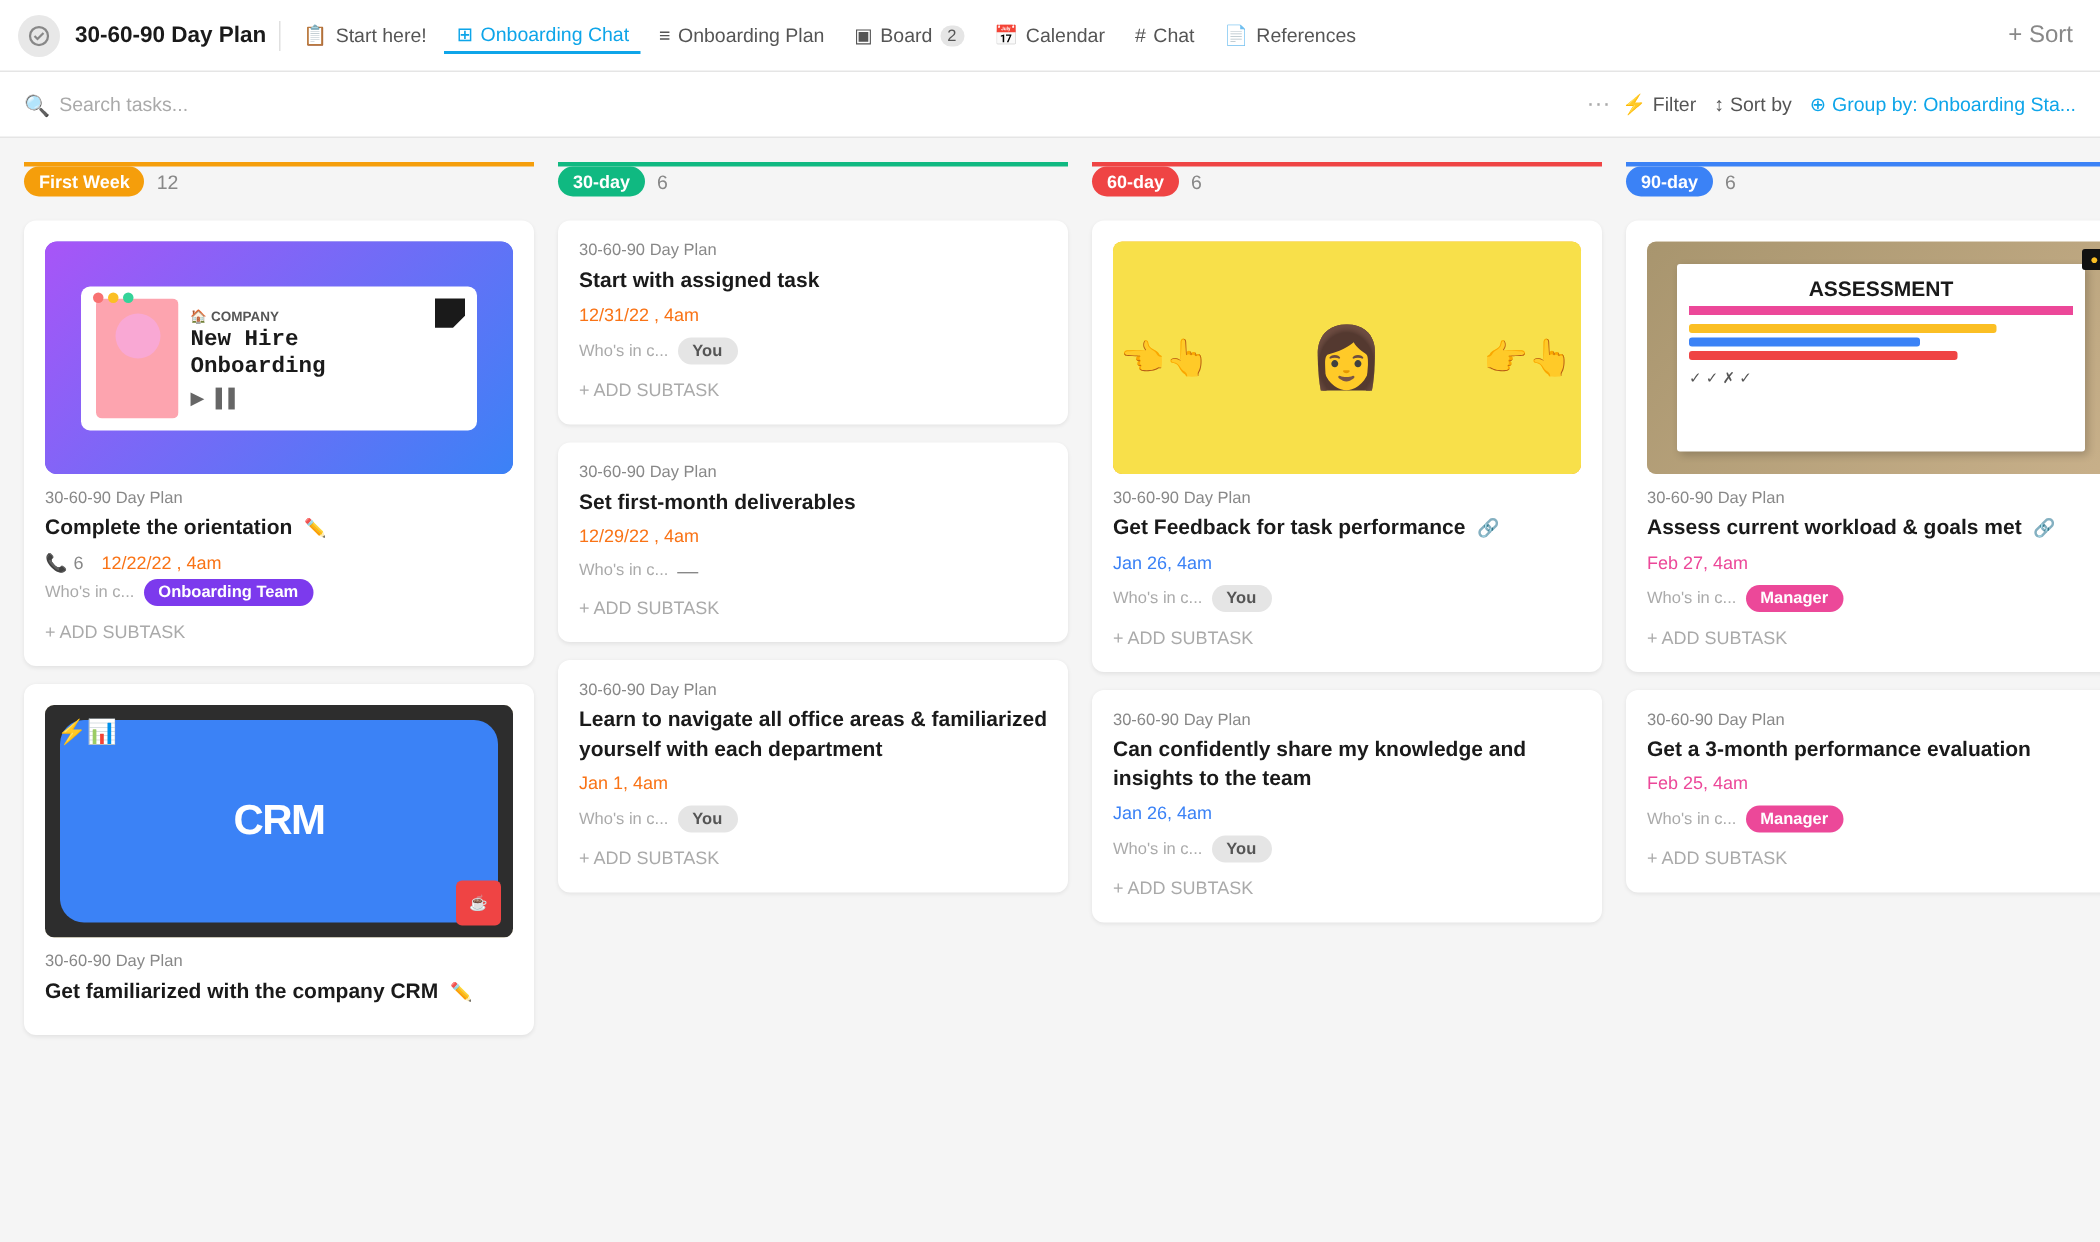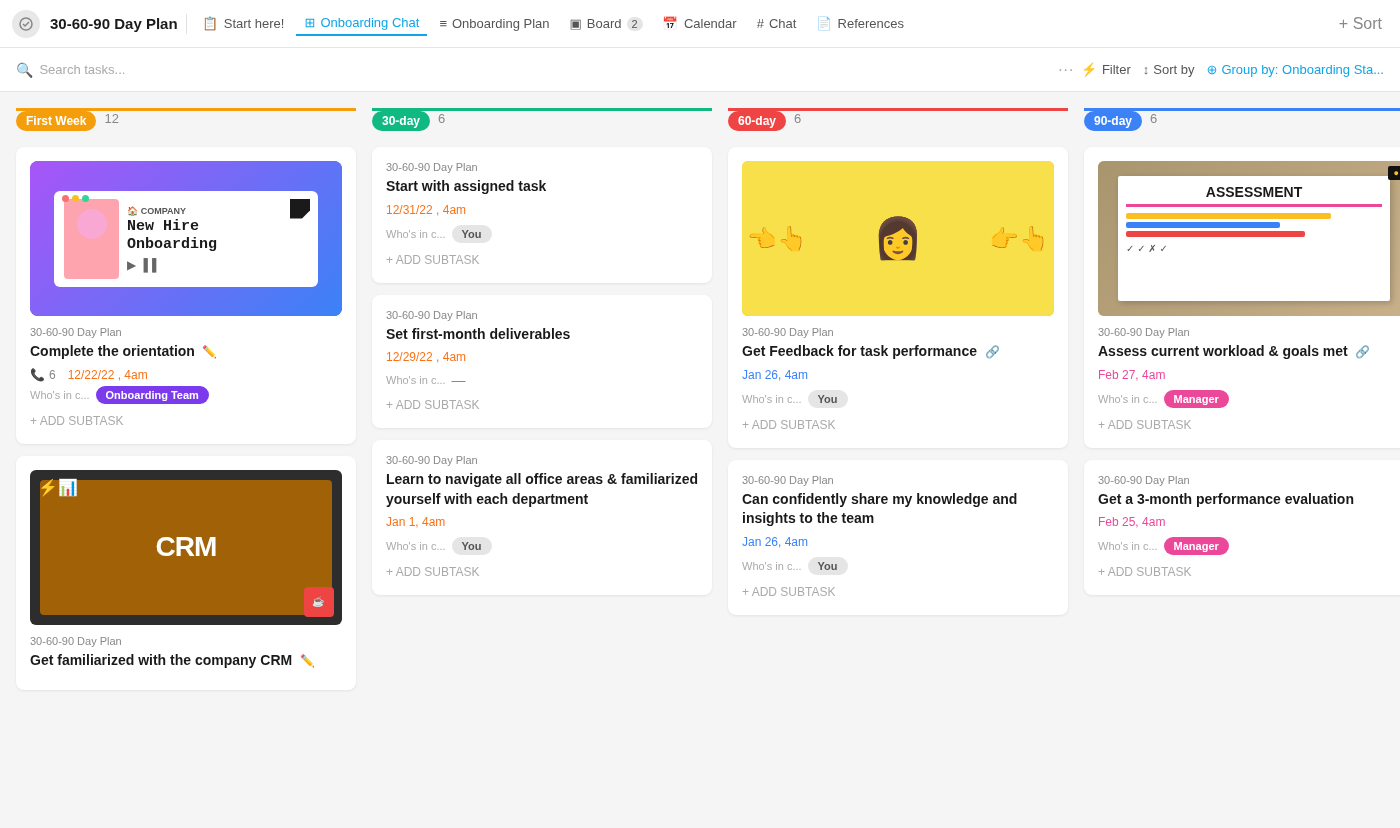--- a/index.html
+++ b/index.html
@@ -45,21 +45,21 @@
       height: calc(828px - 48px - 44px);
       background: #f5f5f5;
     }
     .column {
       min-width: 340px; max-width: 340px; margin-right: 16px;
       display: flex; flex-direction: column; gap: 12px;
     }
 
     
     .col-header {
-      display: flex; gap: 8px;
+      display: flex; align-items: center; gap: 8px;
       padding-bottom: 4px; border-top: 3px solid transparent;
     }
     .col-badge {
       padding: 3px 10px; border-radius: 20px; font-size: 12px;
       font-weight: 700; color: #fff; white-space: nowrap;
     }
     .col-count { font-size: 13px; color: #888; }
 
     
     .card {
@@ -224,21 +224,21 @@
         <span class="tag tag-purple">Onboarding Team</span>
       </div>
       <div class="add-subtask">+ ADD SUBTASK</div>
     </div>
 
     <div class="card">
 
       <div class="crm-placeholder">
         <div style="position:relative;width:100%;height:100%;overflow:hidden;">
           <div style="position:absolute;inset:0;background:#2d2d2d;"></div>
-          <div style="position:absolute;top:10px;left:10px;right:10px;bottom:10px;background:#a16207;border-radius:4px;display:flex;align-items:center;justify-content:center;">
+          <div style="position:absolute;top:10px;left:10px;right:10px;bottom:10px;background:#3b82f6;border-radius:16px;display:flex;align-items:center;justify-content:center;">
             <span style="font-size:28px;font-weight:900;color:#fff;letter-spacing:-1px;">CRM</span>
           </div>
           <div style="position:absolute;bottom:8px;right:8px;width:30px;height:30px;background:#ef4444;border-radius:4px;display:flex;align-items:center;justify-content:center;font-size:10px;color:#fff;">☕</div>
           <div style="position:absolute;top:8px;left:8px;font-size:16px;">⚡📊</div>
         </div>
       </div>
       <div class="card-meta">30-60-90 Day Plan</div>
       <div class="card-title">
         <span>Get familiarized with the company CRM</span>
         <span style="color:#aaa;font-size:12px;margin-left:4px;">✏️</span>
@@ -330,21 +330,21 @@
     <div class="col-header">
       <span class="col-badge" style="background:#3b82f6;">90-day</span>
       <span class="col-count">6</span>
     </div>
 
     <div class="card">
 
       <div style="width:100%;height:155px;border-radius:6px;margin-bottom:10px;background:#d4c5a9;overflow:hidden;position:relative;">
         <div style="position:absolute;inset:0;background:linear-gradient(135deg,#a8956e,#c8b08a);"></div>
         <div style="position:absolute;top:15px;left:20px;right:20px;bottom:15px;background:#fff;border-radius:2px;padding:8px;box-shadow:2px 2px 6px rgba(0,0,0,0.2);">
-          <div style="font-size:14px;font-weight:900;color:#1a1a1a;text-align:center;border-bottom:3px solid #ec4899;padding-bottom:4px;margin-bottom:6px;">ASSESSMENT</div>
+          <div style="font-size:14px;font-weight:900;color:#1a1a1a;text-align:center;border-bottom:6px solid #ec4899;padding-bottom:4px;margin-bottom:6px;">ASSESSMENT</div>
           <div style="display:flex;flex-direction:column;gap:3px;">
             <div style="height:6px;background:#fbbf24;border-radius:2px;width:80%;"></div>
             <div style="height:6px;background:#3b82f6;border-radius:2px;width:60%;"></div>
             <div style="height:6px;background:#ef4444;border-radius:2px;width:70%;"></div>
           </div>
           <div style="margin-top:6px;font-size:10px;color:#555;">✓ ✓ ✗ ✓</div>
         </div>
         <div style="position:absolute;top:5px;right:5px;background:#111;padding:2px 6px;border-radius:2px;font-size:9px;color:#fbbf24;font-weight:700;">●</div>
       </div>
       <div class="card-meta">30-60-90 Day Plan</div>

